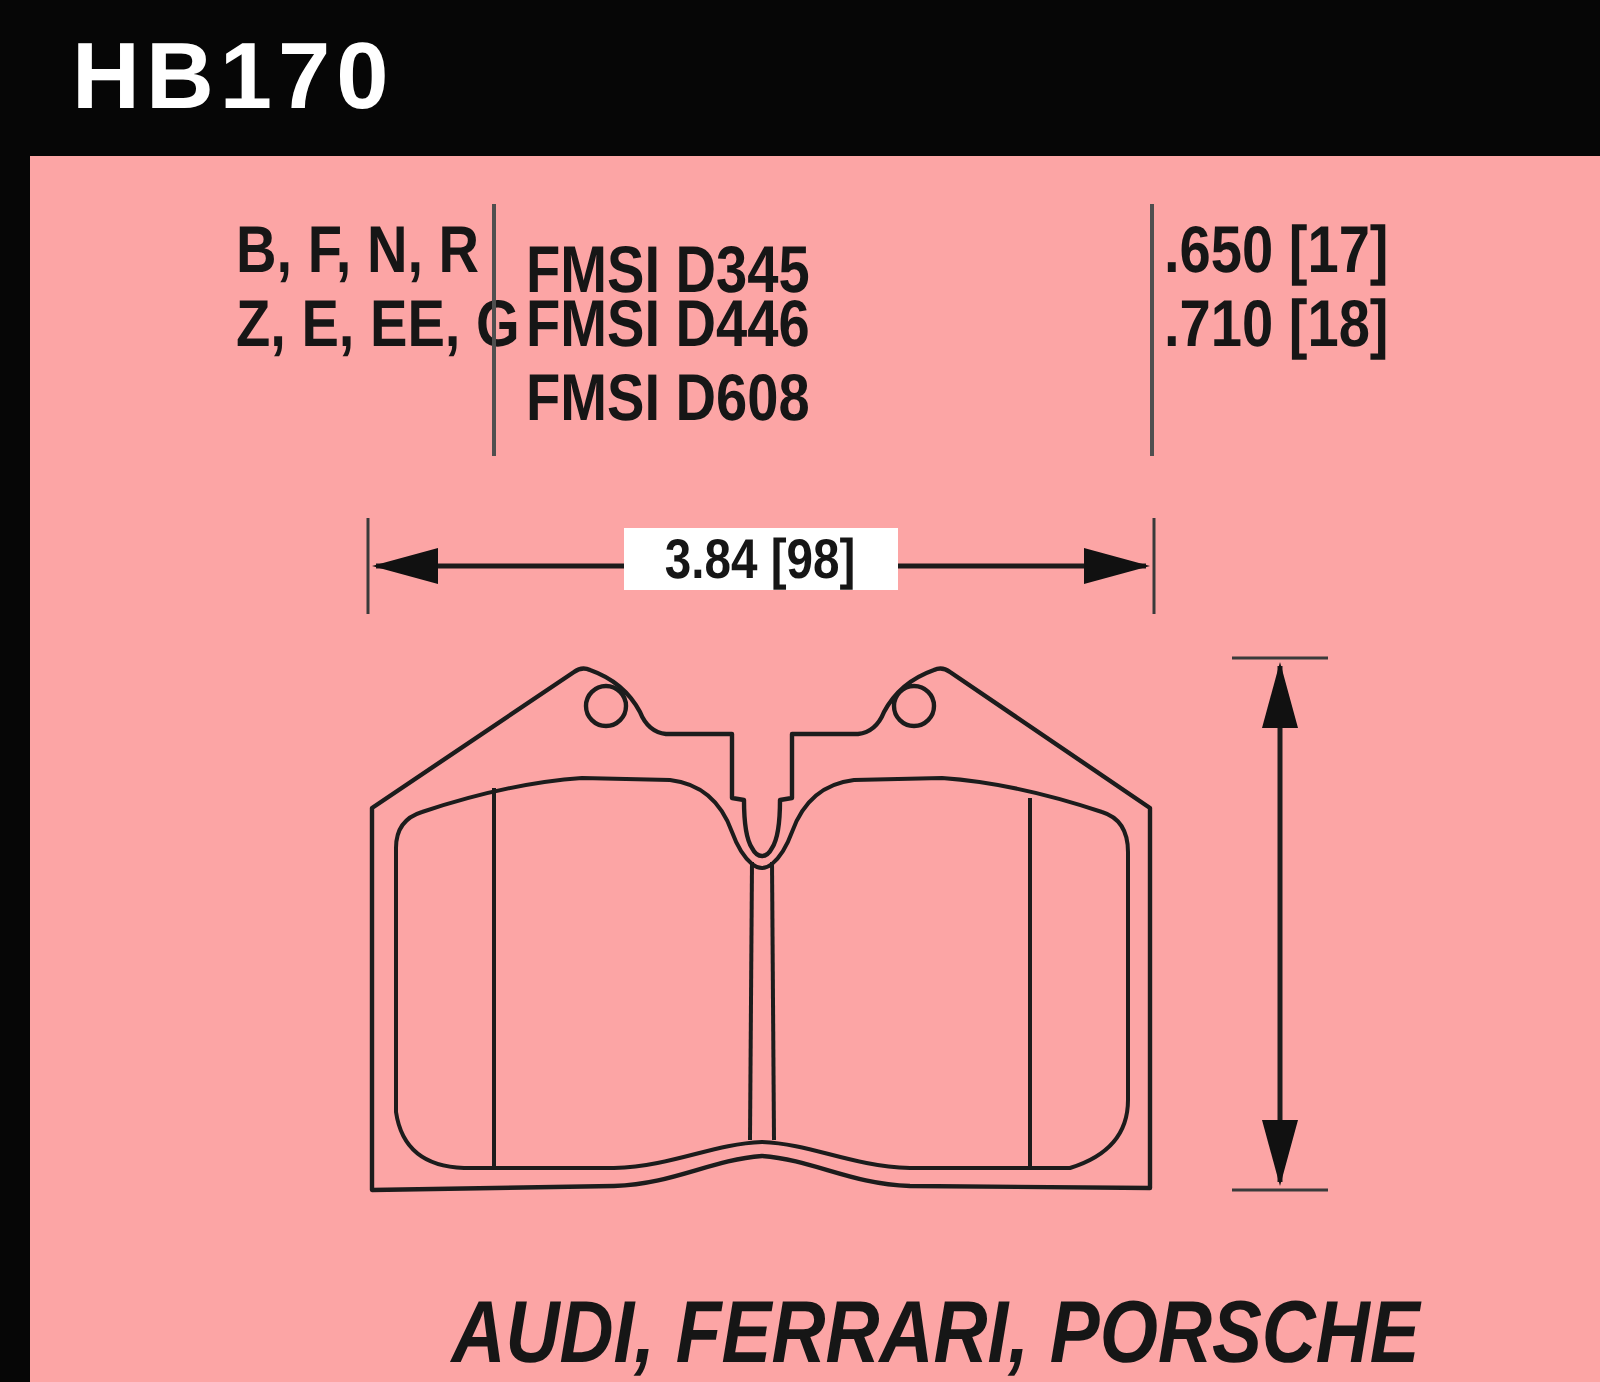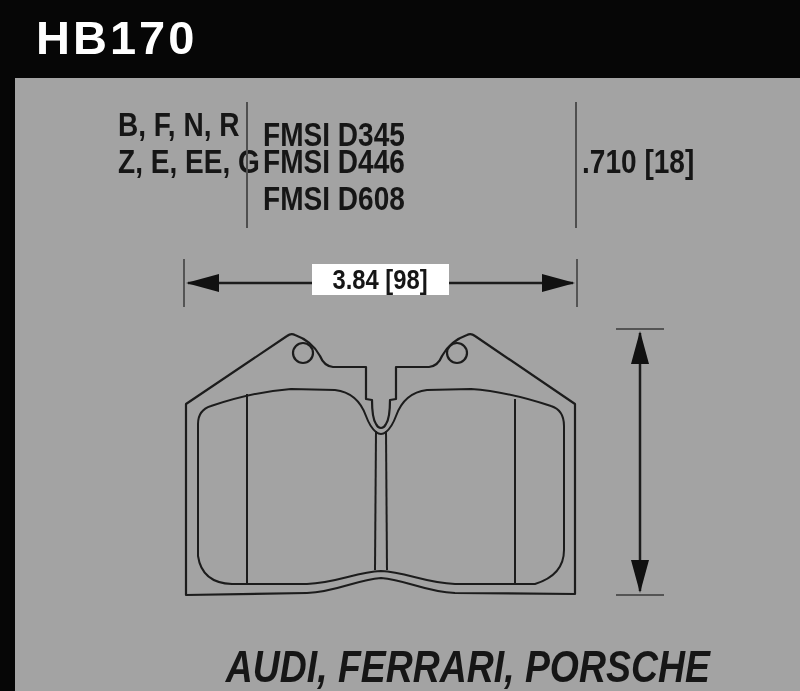--- a/index.html
+++ b/index.html
@@ -1,17 +1,17 @@
 <!DOCTYPE html>
 <html><head>
 <meta charset="utf-8">
 <style>
   html,body{margin:0;padding:0;background:#888;}
   .stage{
-    position:relative;width:800px;height:691px;background:#a3a3a3;
+    position:relative;width:800px;height:691px;background:#fca5a5;
     overflow:hidden;font-family:"Liberation Sans",sans-serif;
   }
   
   .header-bar{
     position:absolute;left:0;top:0;width:800px;height:78px;background:#060606;
   }
   .part-number{
     position:absolute;left:36px;top:0;height:78px;line-height:76px;
     color:#ffffff;font-size:47px;font-weight:700;letter-spacing:3px;
   }
@@ -56,20 +56,21 @@
   <div class="cell" style="left:118px;top:143px"><span class="cond">Z, E, EE, G</span></div>
 
   <div class="vdivider" style="left:246px;top:102px;height:126px"></div>
 
   <div class="cell" style="left:263px;top:116px"><span class="cond">FMSI D345</span></div>
   <div class="cell" style="left:263px;top:143px"><span class="cond">FMSI D446</span></div>
   <div class="cell" style="left:263px;top:180px"><span class="cond">FMSI D608</span></div>
 
   <div class="vdivider" style="left:575px;top:102px;height:126px"></div>
 
+  <div class="cell" style="left:582px;top:106px"><span class="cond">.650 [17]</span></div>
   <div class="cell" style="left:582px;top:143px"><span class="cond">.710 [18]</span></div>
 
   <svg class="draw-svg" viewBox="0 0 800 691">
     <g stroke="#1c1c1c" fill="none" stroke-linejoin="round" stroke-linecap="butt">
 
       <line x1="184" y1="259" x2="184" y2="307" stroke="#3a3a3a" stroke-width="1.5"></line>
       <line x1="577" y1="259" x2="577" y2="307" stroke="#3a3a3a" stroke-width="1.5"></line>
       <line x1="188" y1="283" x2="573" y2="283" stroke-width="2.5"></line>
       <polygon points="186,283 219,274 219,292" fill="#111" stroke="none"></polygon>
       <polygon points="575,283 542,274 542,292" fill="#111" stroke="none"></polygon>

